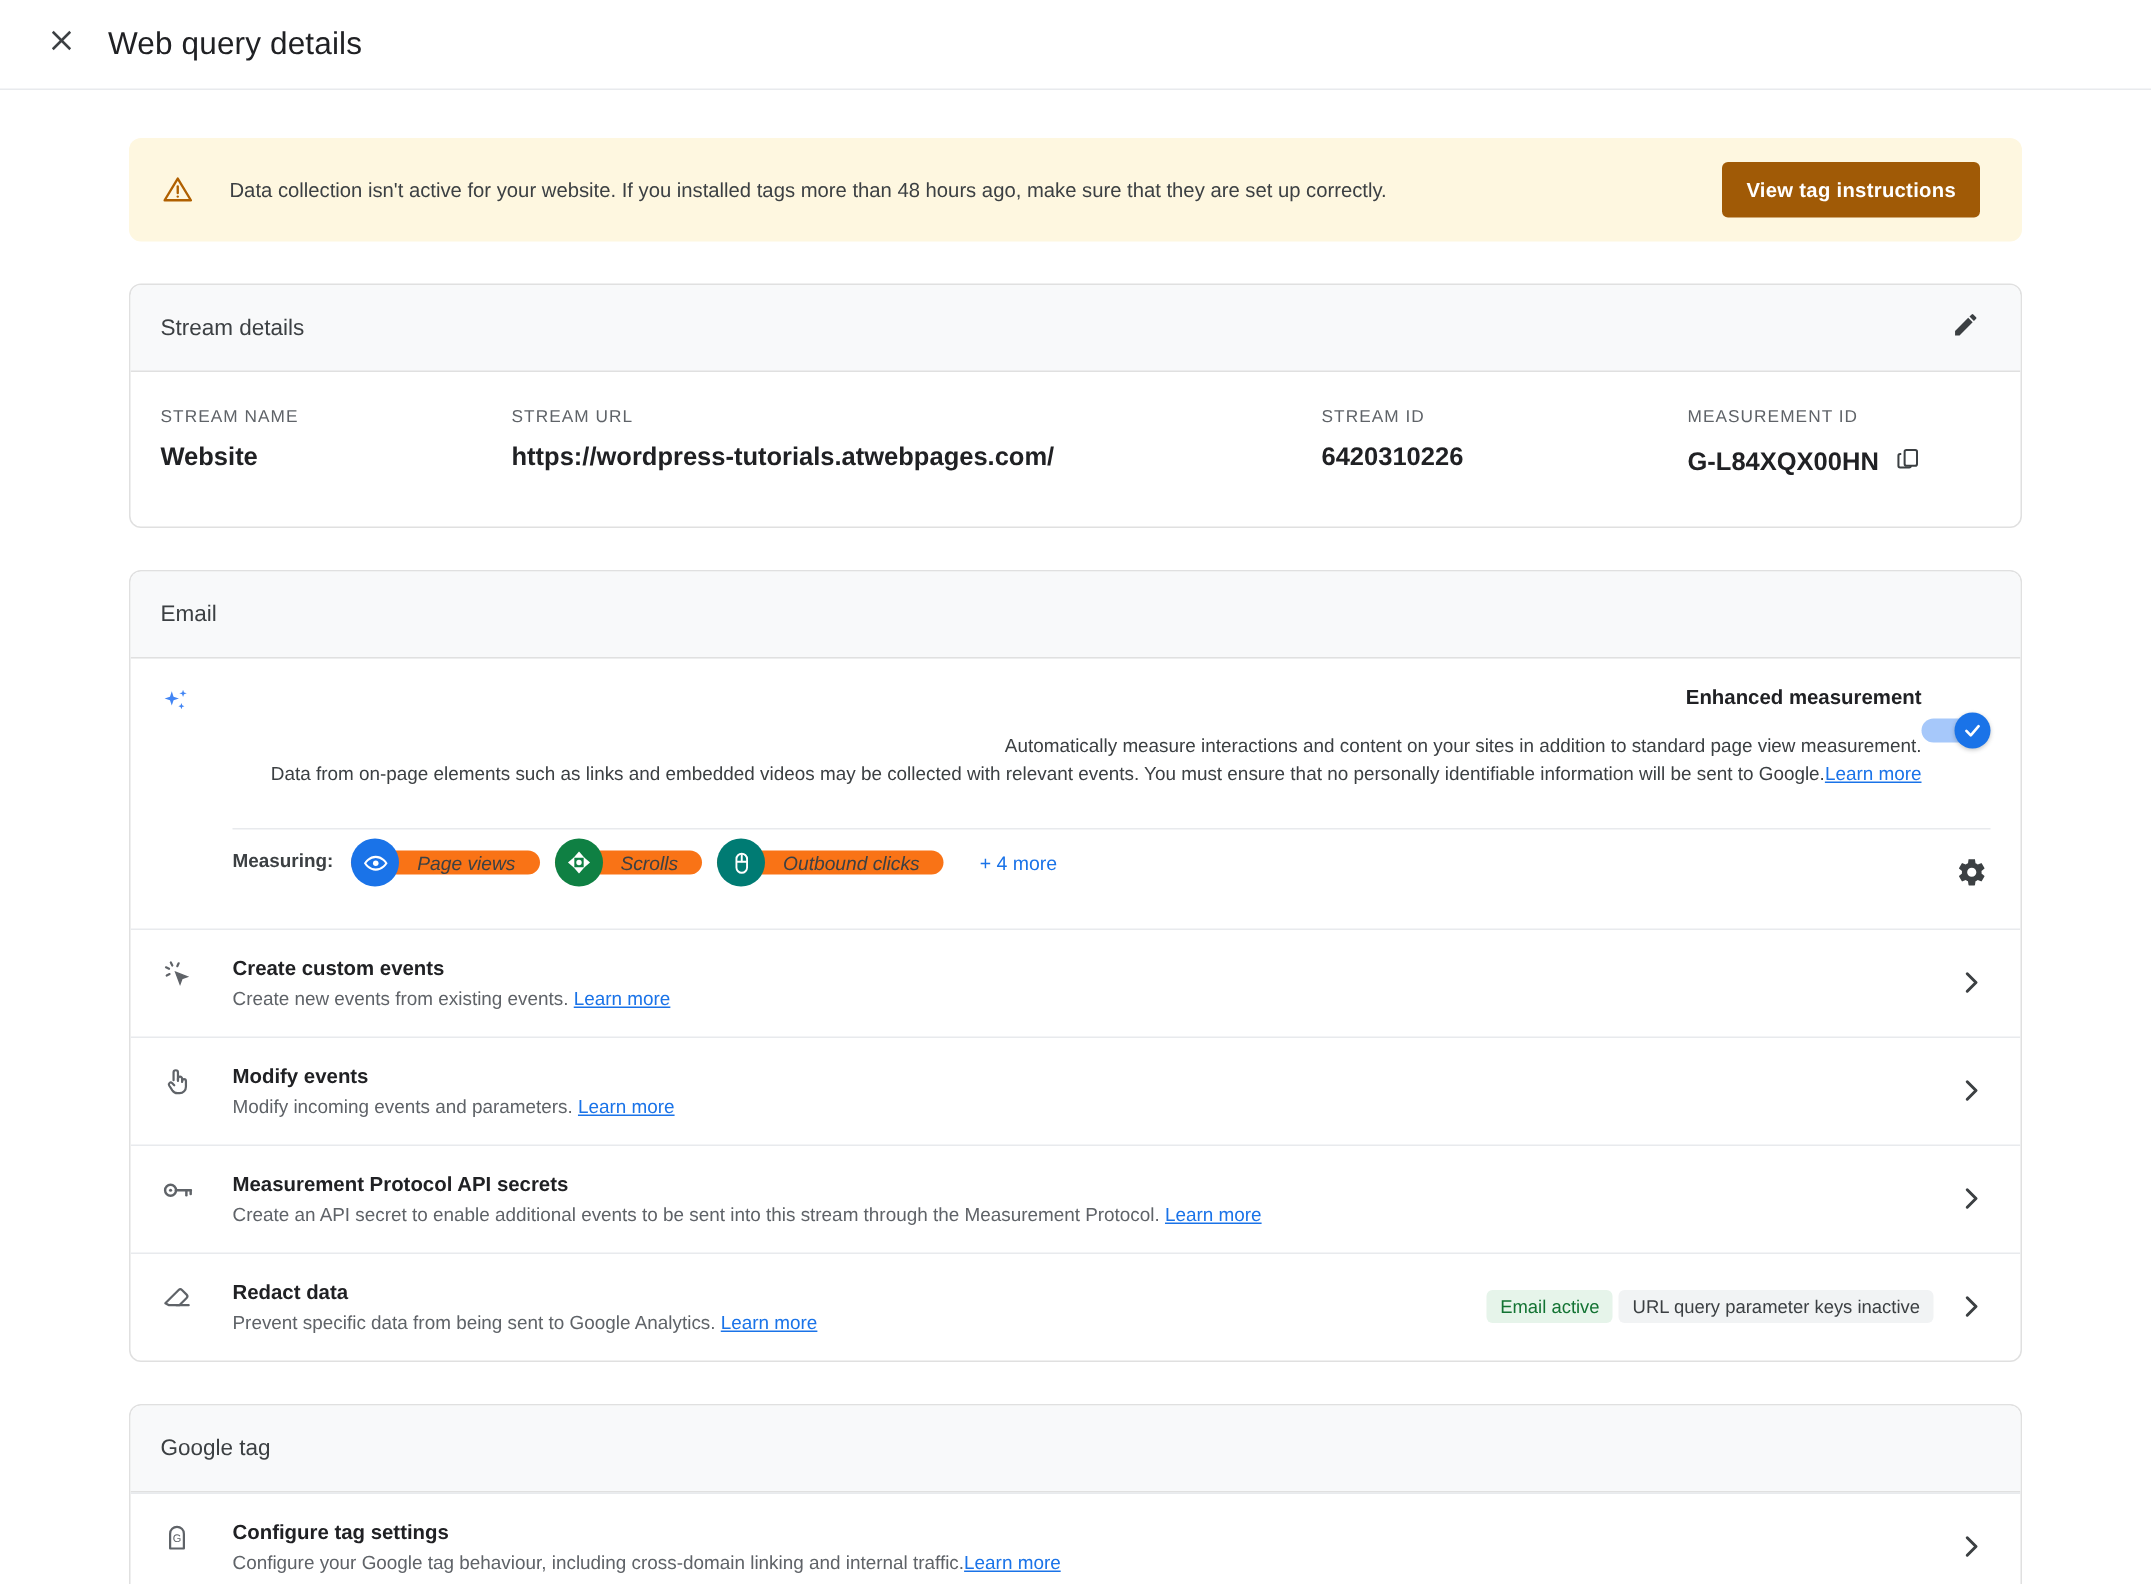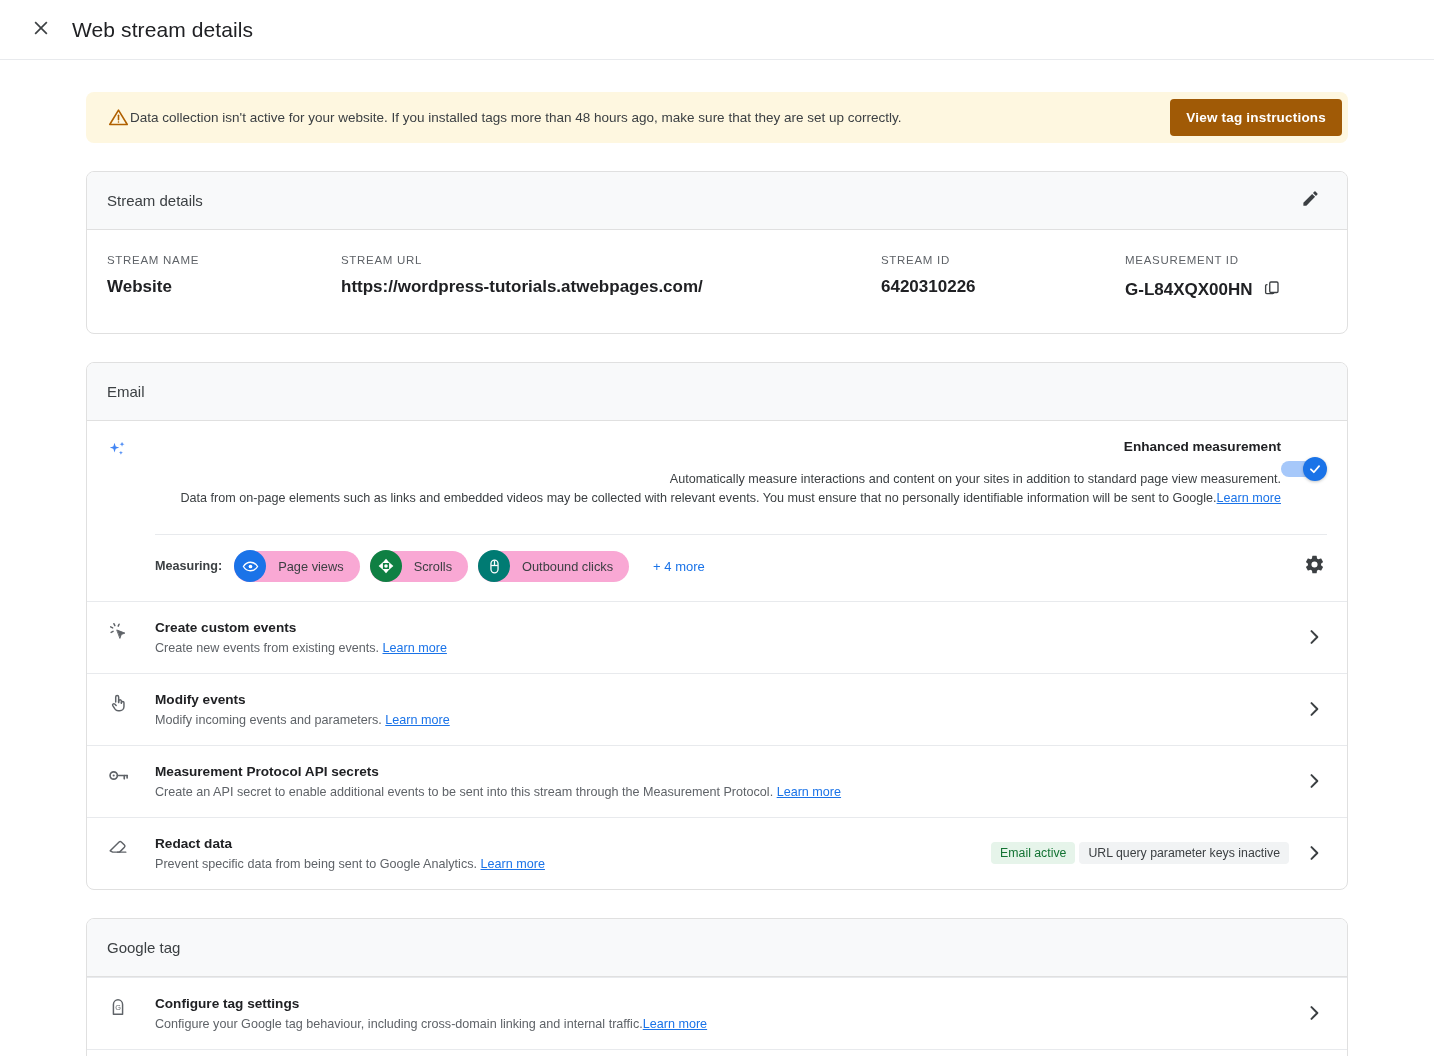--- a/index.html
+++ b/index.html
@@ -41,25 +41,25 @@
     background: #fff;
     padding: 32px 0 0 0;
     height: 996px;
   }
   .wrap { width: 1262px; margin: 0 auto; }
 
   
   .banner {
     background: #fef7e0;
     border-radius: 8px;
-    height: 51px;
+    height: 69px;
     display: flex;
     align-items: center;
-    padding: 0 6px 0 22px;
-    gap: 1px;
+    padding: 0 28px 0 22px;
+    gap: 24px;
   }
   .banner-icon { flex: 0 0 auto; display:flex; align-items:center; }
   .banner-text {
     flex: 1 1 auto;
     font-size: 13.5px;
     color: #3c4043;
     line-height: 18px;
   }
   .banner-btn {
     background: #a05a06;
@@ -237,38 +237,39 @@
   }
 
   .em-divider {
     height: 1px;
     background: #e8eaed;
     margin: 12px 20px 0 68px;
   }
 
   .measuring {
     display: flex;
-    align-items: center;
+    align-items: flex-start;
     padding: 14px 16px 18px 68px;
   }
   .measuring-label {
     font-size: 12.6px;
     font-weight: bold;
     color: #3c4043;
     margin-right: 12px;
   }
   .chips { display: flex; align-items: center; gap: 10px; flex: 1 1 auto;}
   .chip {
     display: flex;
     align-items: center;
-    background: #f9a8d4;
+    background: #f97316;
     border-radius: 16px;
-    height: 31px;
+    height: 16px;
     padding-right: 16px;
     cursor: pointer;
+    font-style: italic;
   }
   .chip .dot {
     width: 32px; height: 32px;
     border-radius: 50%;
     display:flex; align-items:center; justify-content:center;
     flex: 0 0 auto;
   }
   .chip .lbl {
     font-size: 12.8px;
     color: #3c4043;
@@ -288,21 +289,21 @@
 
 <div class="topbar">
   <div class="close-btn">
     <span>
       <svg width="20" height="20" viewBox="0 0 24 24" fill="none" stroke="currentColor" stroke-width="2">
         <line x1="5" y1="5" x2="19" y2="19"></line>
           <line x1="19" y1="5" x2="5" y2="19"></line>
       </svg>
     </span>
   </div>
-  <div class="page-title">Web stream details</div>
+  <div class="page-title">Web query details</div>
 </div>
 
 <div class="page">
 <div class="wrap">
 
   <div class="banner">
     <span class="banner-icon">
       <svg width="21" height="21" viewBox="0 0 24 24" fill="none" stroke="#b06000" stroke-width="1.8" stroke-linejoin="round">
         <path d="M12 3.5 L22 20 L2 20 Z"></path>
         <line x1="12" y1="9.5" x2="12" y2="14.5" stroke-linecap="round"></line>

